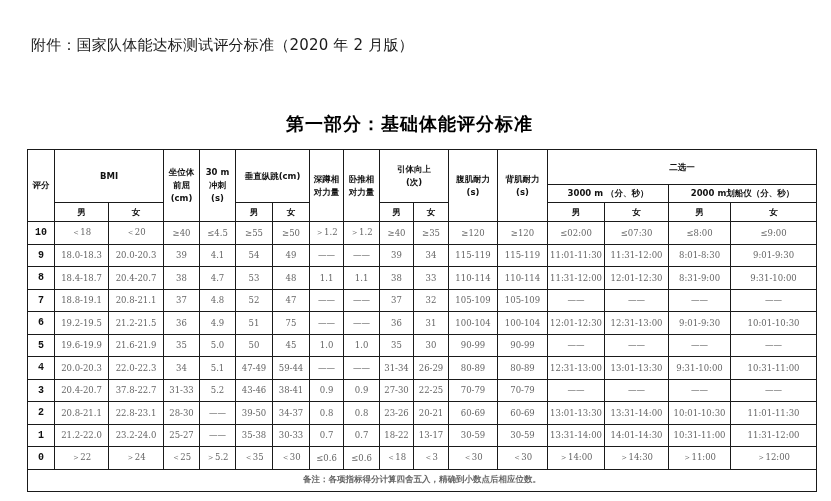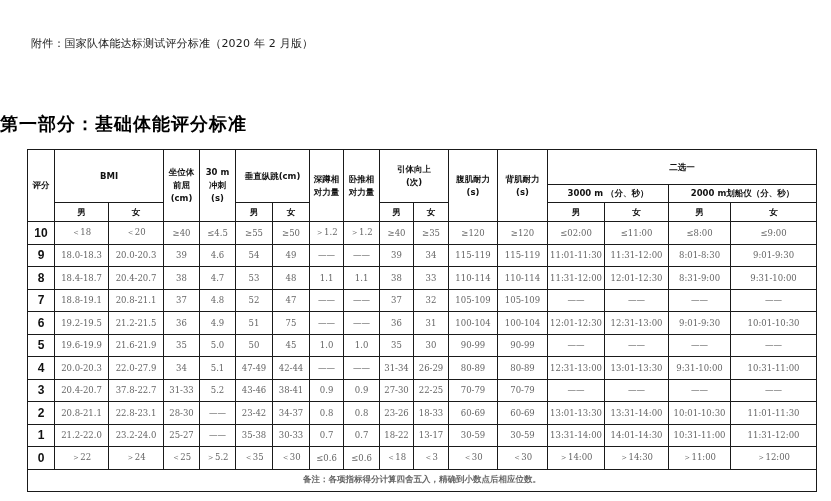--- a/index.html
+++ b/index.html
@@ -1,27 +1,27 @@
 <!DOCTYPE html>
 <html><head>
 <meta charset="utf-8">
 <style>
   html, body { margin: 0; padding: 0; background: #ffffff; }
   body { width: 831px; height: 501px; position: relative; overflow: hidden;
          font-family: "DejaVu Sans", sans-serif; color: #222; }
-  .attach-title { position: absolute; left: 31px; top: 36px; font-size: 11px; color: #1a1a1a; letter-spacing: 0.2px; }
-  .main-title { position: absolute; left: 0; width: 819px; top: 112px; 
+  .attach-title { position: absolute; left: 31px; top: 36px; font-size: 15px; color: #1a1a1a; letter-spacing: 0.2px; }
+  .main-title { position: absolute; left: 0; width: 819px; top: 112px; text-align: center;
                 font-size: 18px; font-weight: bold; color: #000; letter-spacing: 1px; }
   table.score { position: absolute; left: 27px; top: 149px; border-collapse: collapse;
                 table-layout: fixed; width: 789px; }
   table.score td, table.score th { border: 1.5px solid #1a1a1a; text-align: center; vertical-align: middle;
                 padding: 0; overflow: hidden; white-space: nowrap; }
   table.score th { font-family: "DejaVu Sans", sans-serif; font-weight: bold; font-size: 8.5px; color: #111; line-height: 13px; }
   table.score td { font-family: "DejaVu Serif", serif; font-size: 8.5px; color: #666; height: 21.5px; }
-  table.score td.score-cell { font-family: Liberation Sans, sans-serif; font-weight: bold; color: #111; font-size: 12px; }
+  table.score td.score-cell { font-family: Liberation Mono, monospace; font-weight: bold; color: #111; font-size: 10px; }
   tr.h1 th { height: 34px; }
   tr.h2 th { height: 17px; }
   tr.h3 th { height: 18px; }
   td.note { text-align: left; font-family: "DejaVu Sans", sans-serif; font-weight: bold; color: #111;
             font-size: 8.5px; padding-left: 2px; height: 20px; }
   .wrap { white-space: normal; display: block; }
 </style>
 </head>
 <body>
 
@@ -111,30 +111,30 @@
         <td>≤4.5</td>
         <td>≥55</td>
         <td>≥50</td>
         <td>＞1.2</td>
         <td>＞1.2</td>
         <td>≥40</td>
         <td>≥35</td>
         <td>≥120</td>
         <td>≥120</td>
         <td>≤02:00</td>
-        <td>≤11:00</td>
+        <td>≤07:30</td>
         <td>≤8:00</td>
         <td>≤9:00</td>
       </tr>
       <tr>
         <td class="score-cell">9</td>
         <td>18.0-18.3</td>
         <td>20.0-20.3</td>
         <td>39</td>
-        <td>4.6</td>
+        <td>4.1</td>
         <td>54</td>
         <td>49</td>
         <td>——</td>
         <td>——</td>
         <td>39</td>
         <td>34</td>
         <td>115-119</td>
         <td>115-119</td>
         <td>11:01-11:30</td>
         <td>11:31-12:00</td>
@@ -213,25 +213,25 @@
         <td>90-99</td>
         <td>90-99</td>
         <td>——</td>
         <td>——</td>
         <td>——</td>
         <td>——</td>
       </tr>
       <tr>
         <td class="score-cell">4</td>
         <td>20.0-20.3</td>
-        <td>22.0-27.9</td>
+        <td>22.0-22.3</td>
         <td>34</td>
         <td>5.1</td>
         <td>47-49</td>
-        <td>42-44</td>
+        <td>59-44</td>
         <td>——</td>
         <td>——</td>
         <td>31-34</td>
         <td>26-29</td>
         <td>80-89</td>
         <td>80-89</td>
         <td>12:31-13:00</td>
         <td>13:01-13:30</td>
         <td>9:31-10:00</td>
         <td>10:31-11:00</td>
@@ -254,26 +254,26 @@
         <td>——</td>
         <td>——</td>
         <td>——</td>
       </tr>
       <tr>
         <td class="score-cell">2</td>
         <td>20.8-21.1</td>
         <td>22.8-23.1</td>
         <td>28-30</td>
         <td>——</td>
-        <td>23-42</td>
+        <td>39-50</td>
         <td>34-37</td>
         <td>0.8</td>
         <td>0.8</td>
         <td>23-26</td>
-        <td>18-33</td>
+        <td>20-21</td>
         <td>60-69</td>
         <td>60-69</td>
         <td>13:01-13:30</td>
         <td>13:31-14:00</td>
         <td>10:01-10:30</td>
         <td>11:01-11:30</td>
       </tr>
       <tr>
         <td class="score-cell">1</td>
         <td>21.2-22.0</td>

